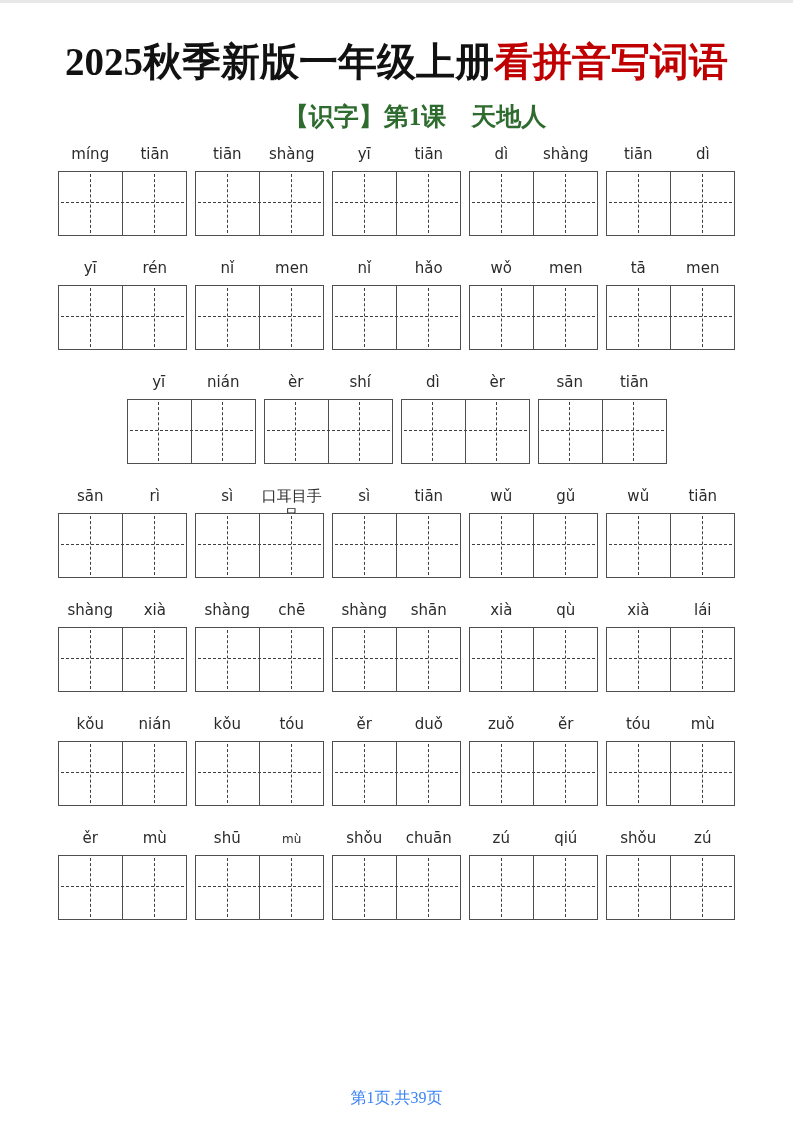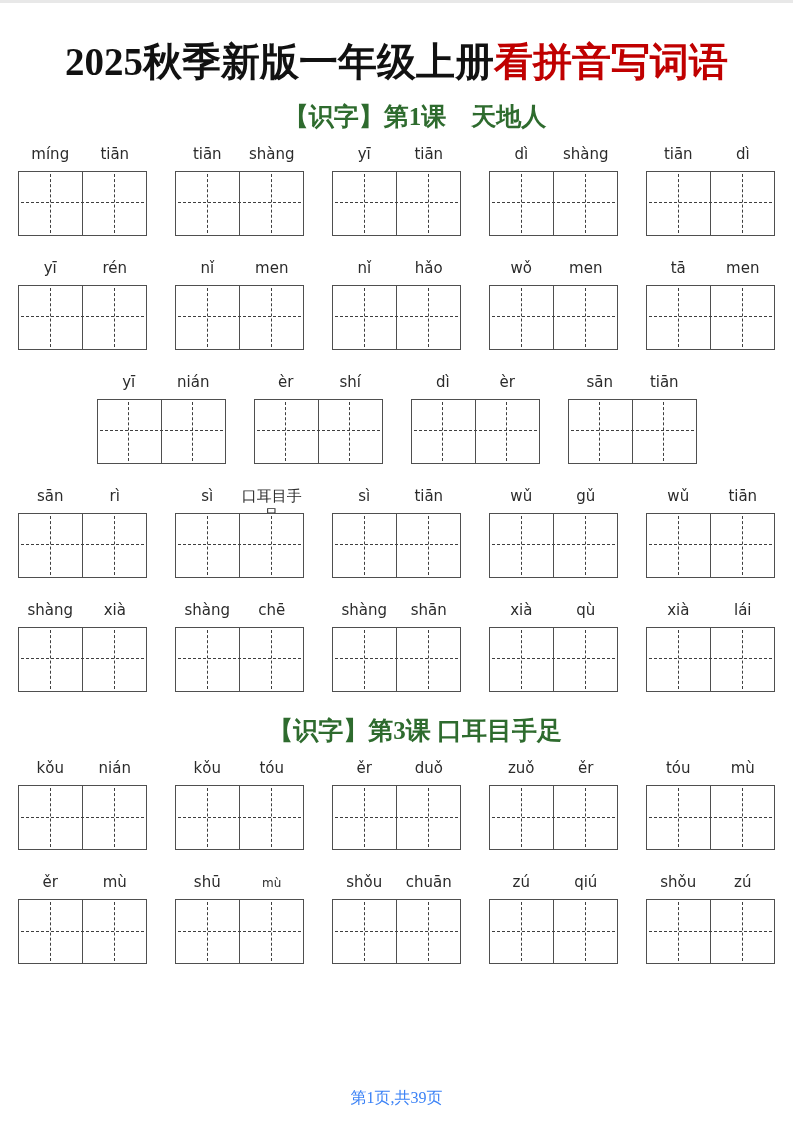--- a/index.html
+++ b/index.html
@@ -30,21 +30,21 @@
     line-height:1.25;
     color:var(--header-green,#2e6b2e);
     margin-top:13px;
     margin-bottom:13px;
     white-space:nowrap;
     padding-left:37px;
   }
   .word-row {
     display:flex;
     justify-content:center;
-    gap:28px;
+    gap:8px;
     margin-bottom:23px;
   }
   .word { width:129px; }
   .pinyin { display:flex; height:20px; margin-bottom:6px; }
   .pinyin span {
     flex:1;
     text-align:center;
     font-family:"DejaVu Sans", sans-serif;
     font-size:15px;
     color:#2b2b2b;
@@ -359,21 +359,20 @@
             <span>xià</span>
             <span>lái</span>
           </div>
           <div class="grid">
             <div class="cell"></div>
             <div class="cell"></div>
             <div class="hline"></div>
           </div>
         </div>
       </div>
-      <div class="section-header">【识字】第3课 口耳目手足</div>
       <div class="word-row">
         <div class="word">
           <div class="pinyin">
             <span>kǒu</span>
             <span>nián</span>
           </div>
           <div class="grid">
             <div class="cell"></div>
             <div class="cell"></div>
             <div class="hline"></div>

